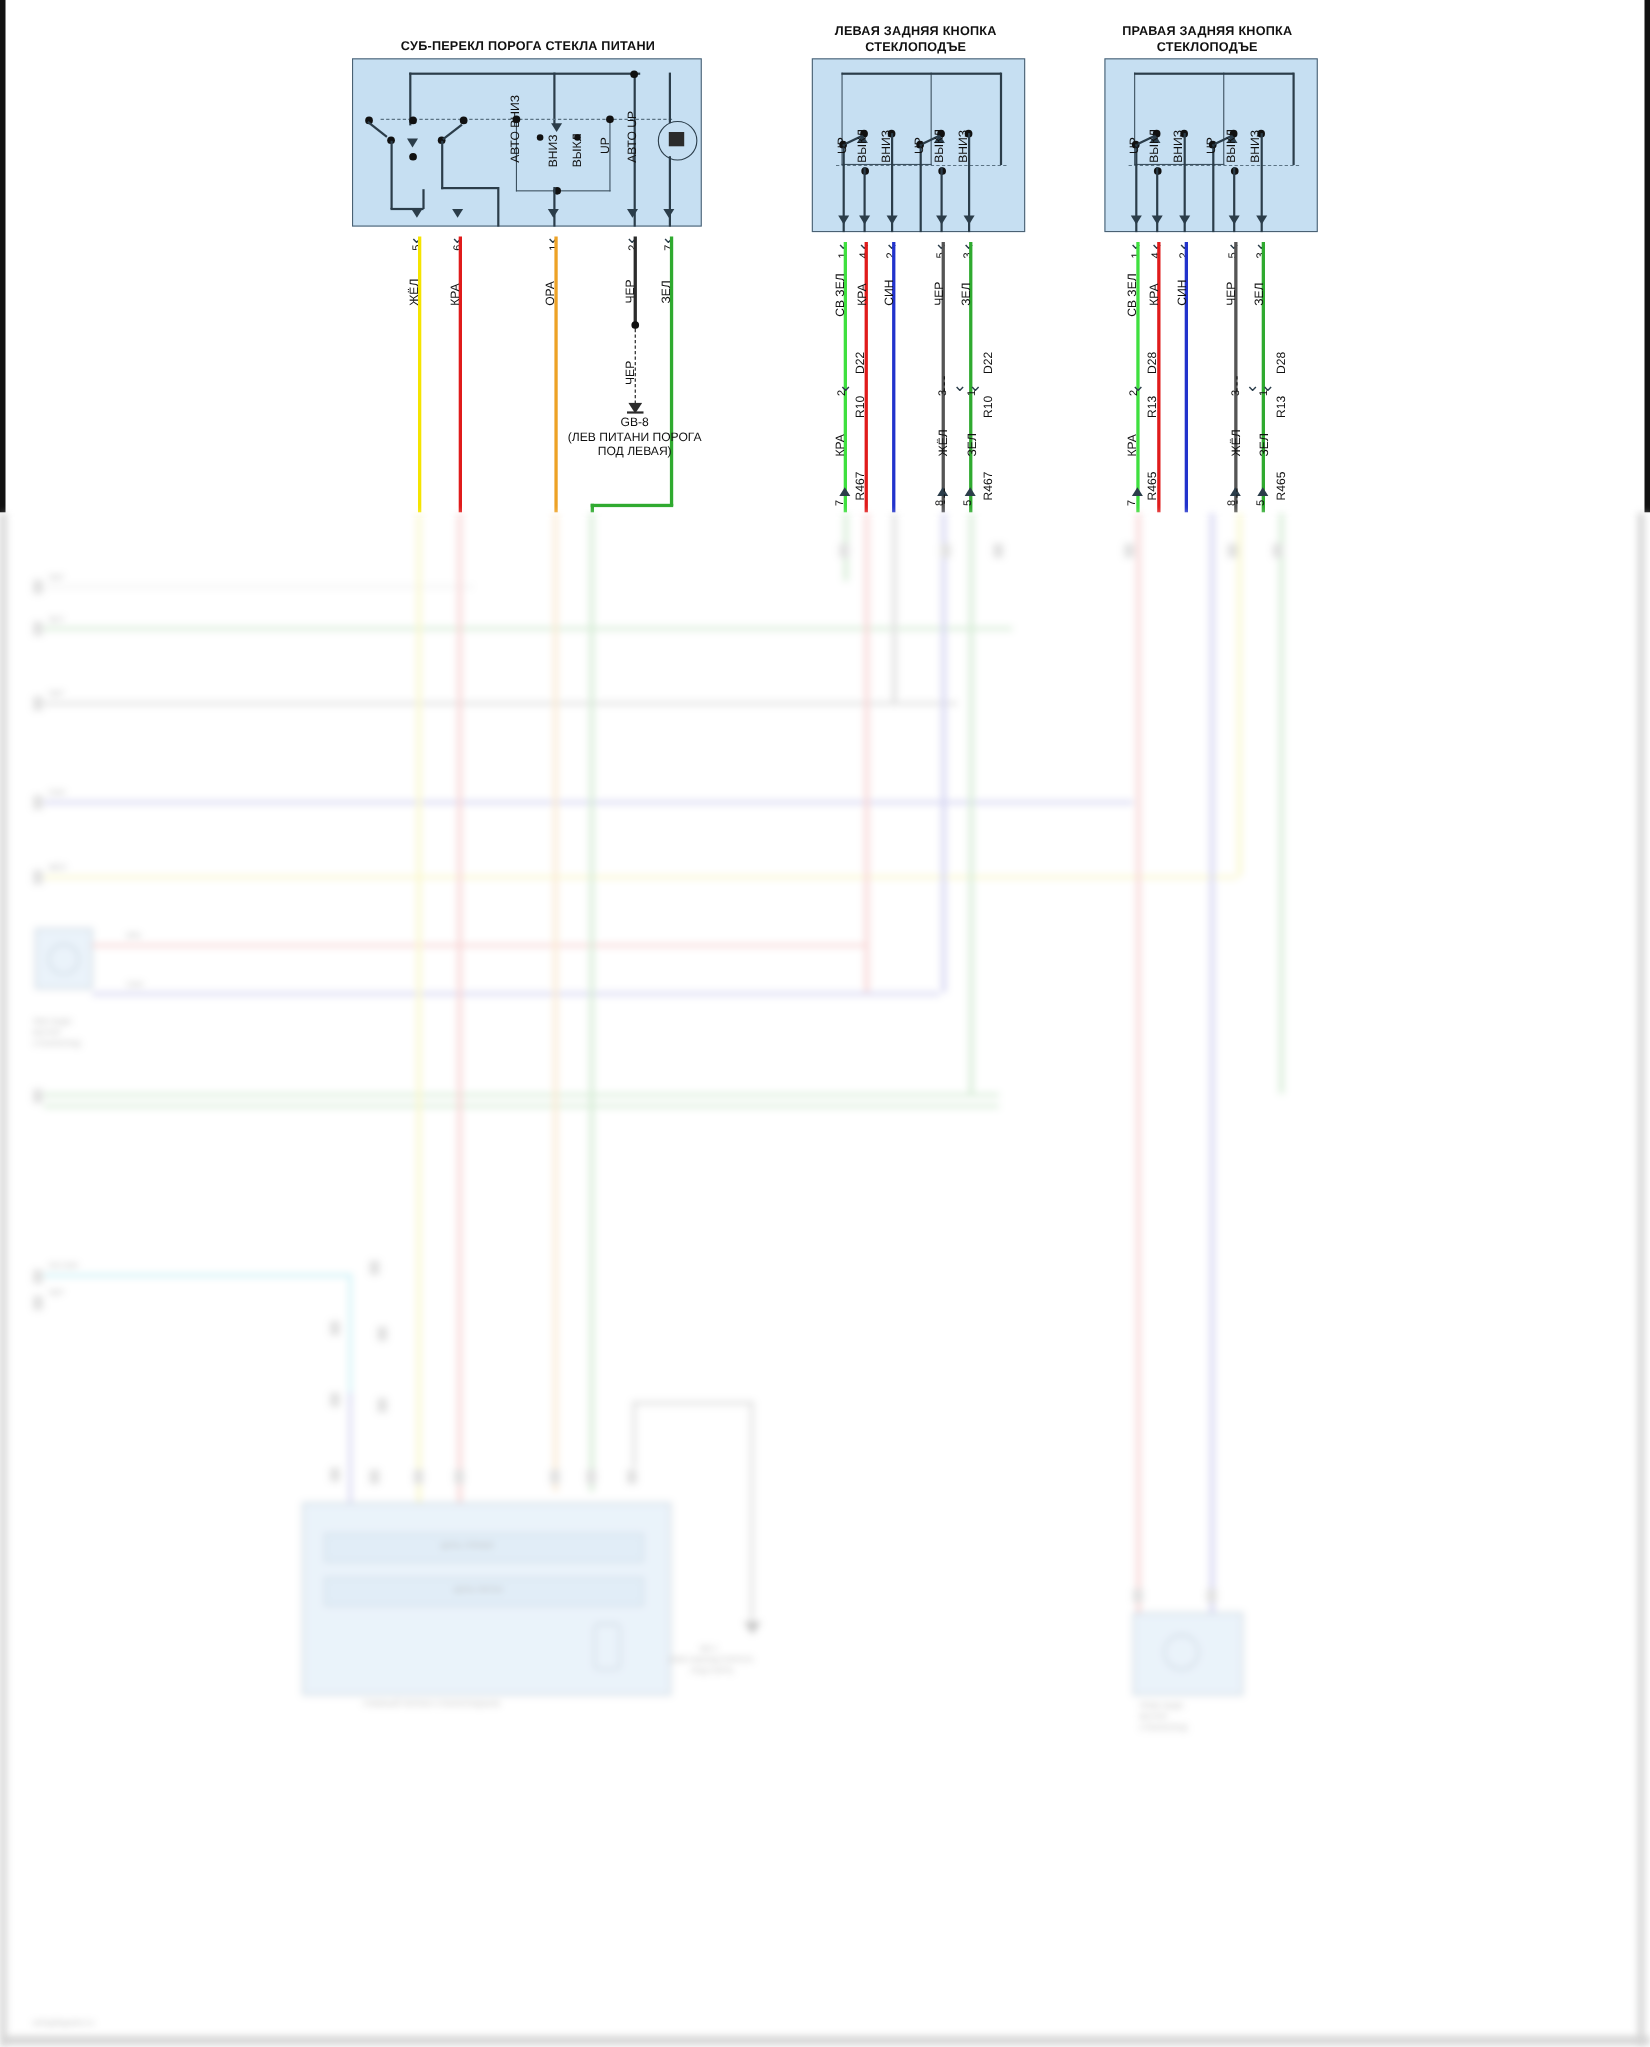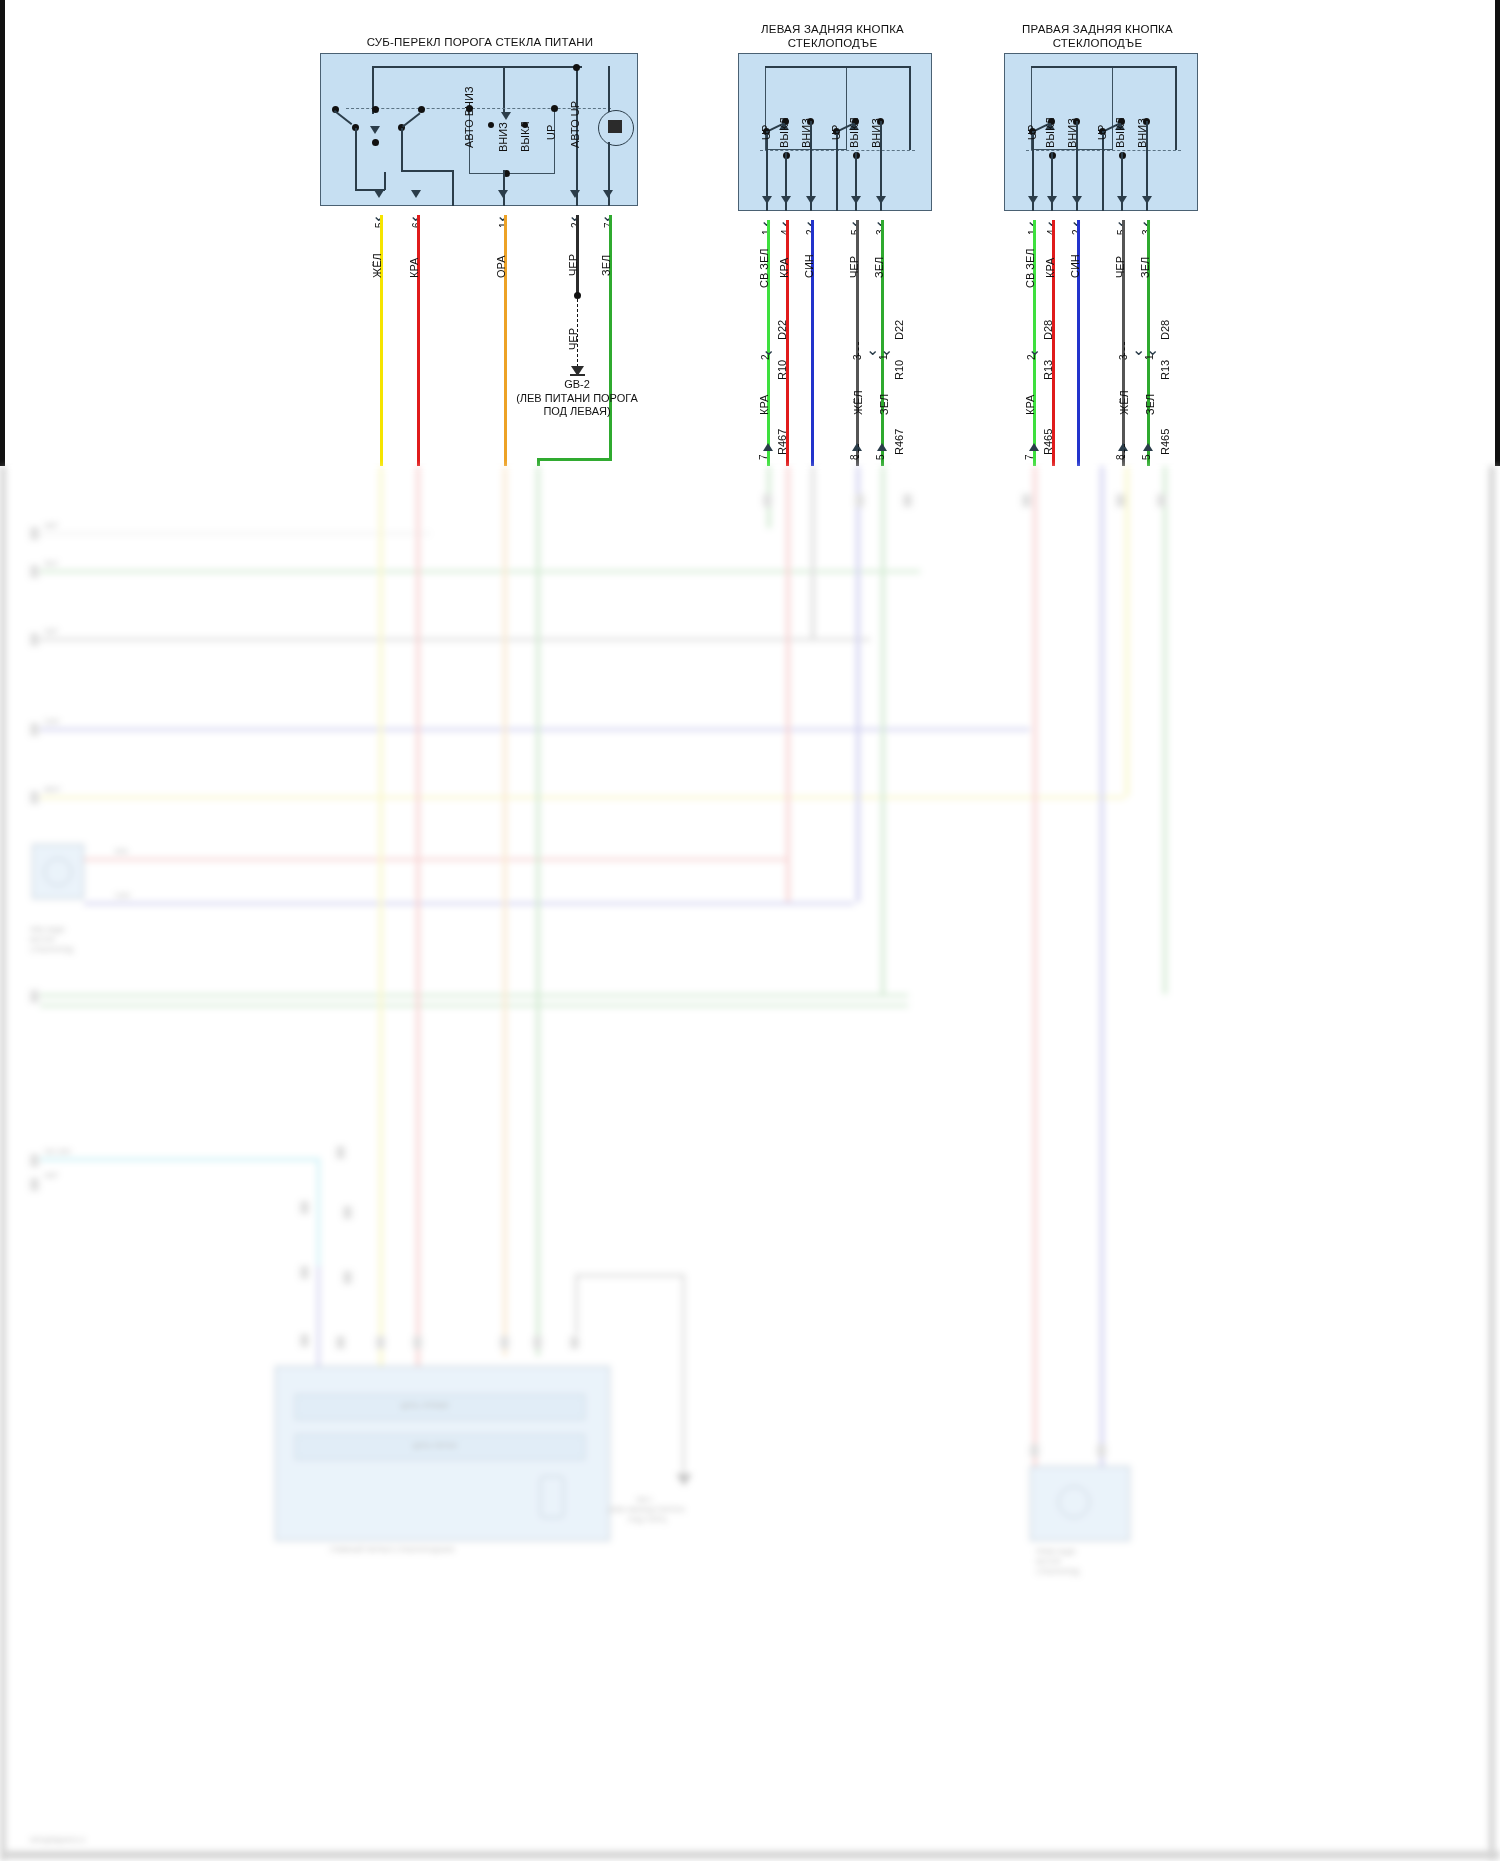--- a/index.html
+++ b/index.html
@@ -14,21 +14,21 @@
 
   .frame-l{position:absolute;left:0;top:0;width:5px;height:466px;background:#111;}
   .frame-r{position:absolute;left:1495px;top:0;width:5px;height:466px;background:#111;}
   .frame-b-l{position:absolute;left:0;top:0;width:6px;height:1395px;background:#9a9a9a;}
   .frame-b-r{position:absolute;left:1489px;top:0;width:6px;height:1395px;background:#9a9a9a;}
   .frame-b-bot{position:absolute;left:0;top:1385px;width:1500px;height:8px;background:#9a9a9a;}
 
   .box{position:absolute;background:#c6dff2;border:1.6px solid #4a6173;box-sizing:border-box;}
   .innerbox{position:absolute;border:1.6px solid #3c5160;border-top:none;box-sizing:border-box;}
 
-  .hdr{position:absolute;text-align:center;font-size:11.5px;color:#111;letter-spacing:.2px;line-height:14px;font-weight:400;}
+  .hdr{position:absolute;text-align:center;font-size:11.5px;color:#111;letter-spacing:.2px;line-height:14px;font-weight:700;}
 
   
   .vt{position:absolute;font-size:11px;color:#111;white-space:nowrap;
       transform:rotate(-90deg);transform-origin:0 0;}
   .vt.sm{font-size:10px;}
 
   .wire{position:absolute;width:3px;}
   .wline{position:absolute;background:#2b3d4a;}
 
   .dot{position:absolute;width:7px;height:7px;border-radius:50%;background:#111;}
@@ -143,21 +143,21 @@
     <div class="vt" style="left:495px;top:278px;">ОРА</div>
     <div class="vt" style="left:567px;top:276px;">ЧЕР</div>
     <div class="vt" style="left:600px;top:276px;">ЗЕЛ</div>
 
     <div class="dot" style="left:574px;top:292px;"></div>
     <div class="vdash" style="left:577px;top:299px;height:68px;"></div>
     <div class="vt" style="left:567px;top:350px;">ЧЕР</div>
 
     <div style="position:absolute;left:571px;top:366px;width:13px;height:10px;background:#2b2b2b;clip-path:polygon(0 0,100% 0,50% 100%);"></div>
     <div style="position:absolute;left:570px;top:374px;width:15px;height:2px;background:#2b2b2b;"></div>
-    <div class="gndlbl" style="left:497px;top:378px;width:160px;font-weight:400;">GB-2</div>
+    <div class="gndlbl" style="left:497px;top:378px;width:160px;font-weight:400;">GB-8</div>
     <div class="gndlbl" style="left:497px;top:392px;width:160px;">(ЛЕВ ПИТАНИ ПОРОГА</div>
     <div class="gndlbl" style="left:497px;top:405px;width:160px;">ПОД ЛЕВАЯ)</div>
 
     <div class="hdr" style="left:725px;top:22px;width:215px;">ЛЕВАЯ ЗАДНЯЯ КНОПКА</div>
     <div class="hdr" style="left:725px;top:36px;width:215px;">СТЕКЛОПОДЪЕ</div>
 
     <div class="box" style="left:738px;top:53px;width:194px;height:158px;"></div>
 
     <div class="innerbox" style="left:765px;top:66px;width:82px;height:84px;"></div>
     <div class="wline" style="left:765px;top:66px;width:145px;height:1.6px;"></div>

